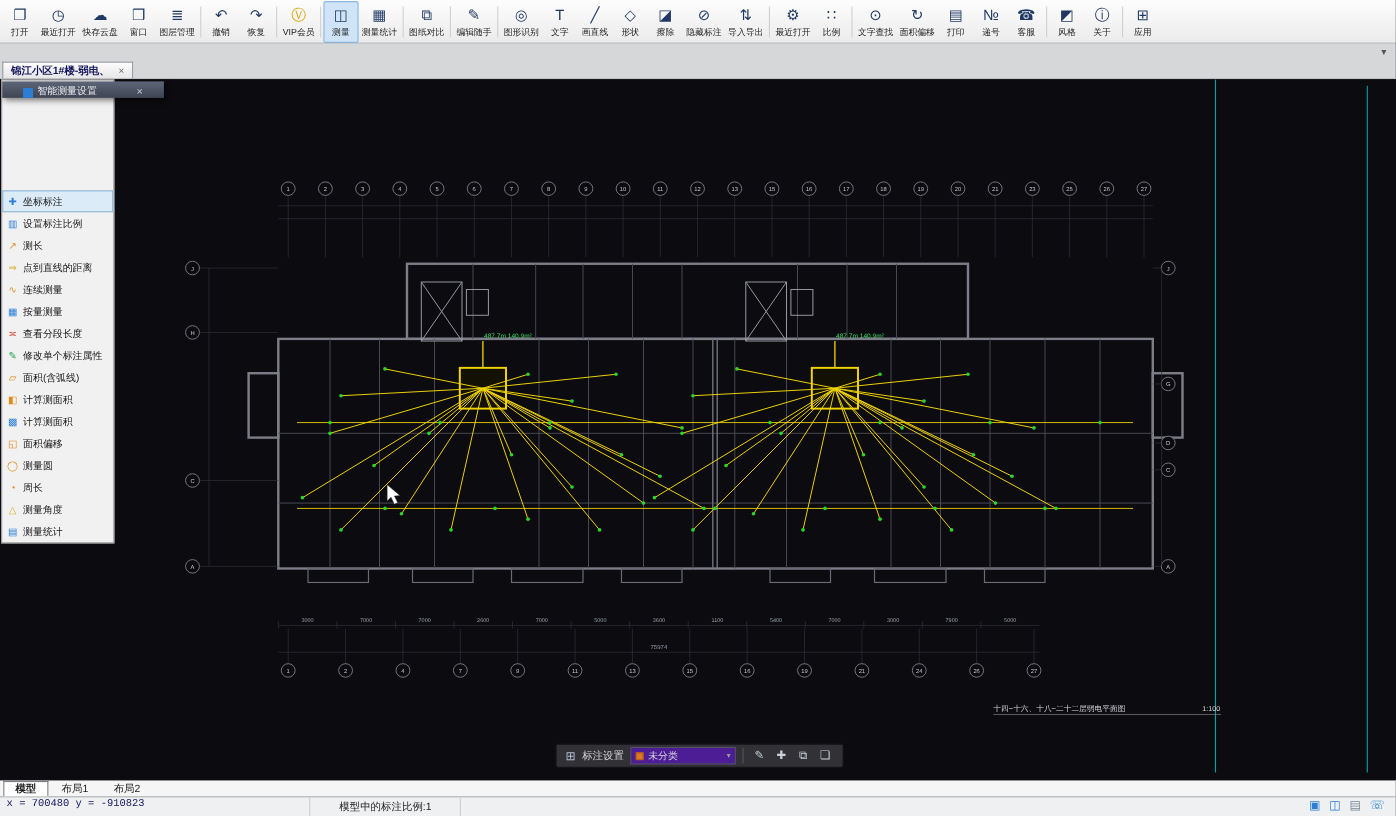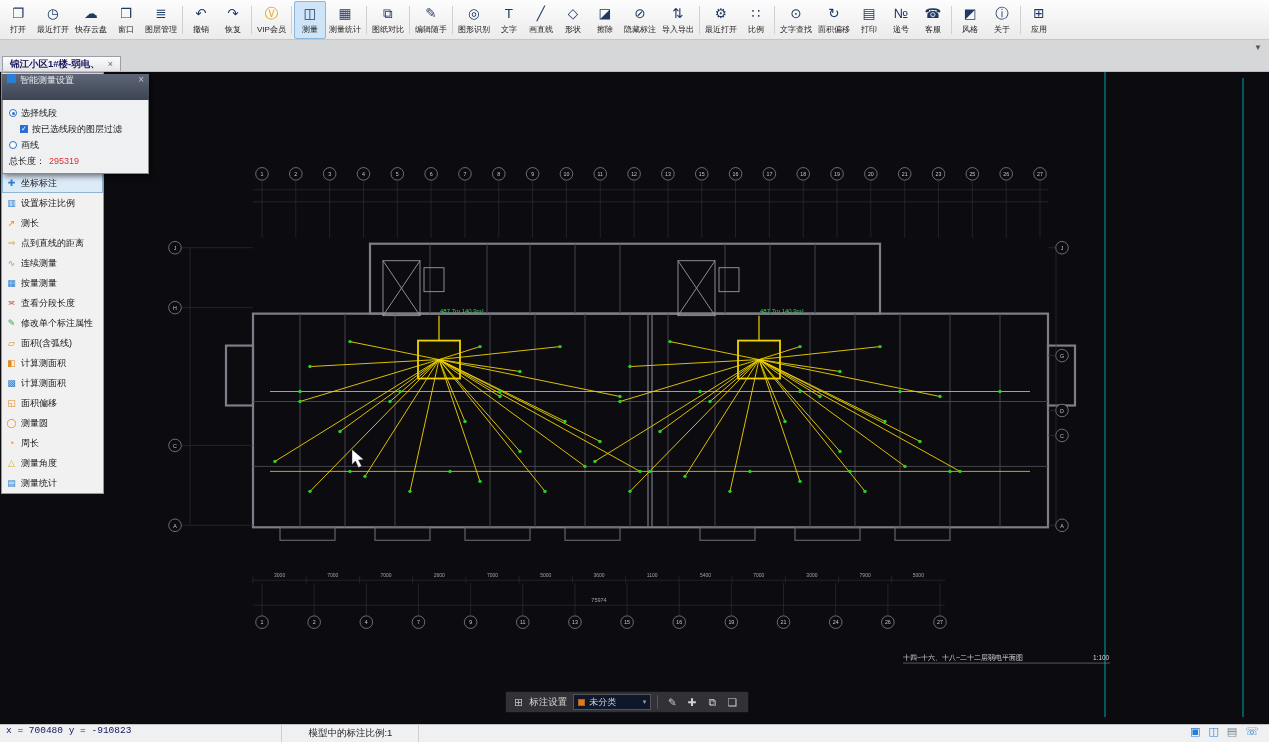--- a/index.html
+++ b/index.html
@@ -25,22 +25,22 @@
 .doc-tab .close{color:#667;font-size:9px;font-weight:normal}
 .collapse{position:absolute;right:7px;top:3px;font-size:8px;color:#555}
 
 .canvas{flex:1;position:relative;background:#0b0b10;overflow:hidden}
 svg.cad{position:absolute;inset:0;width:100%;height:100%}
 .msgbar{position:absolute;top:2px;left:50%;transform:translateX(-50%);height:17px;line-height:16px;
   padding:0 13px;background:#5b6b8f;border:1px solid #76869f;color:#eef2f8;font-size:10px;
   white-space:nowrap;z-index:5}
 
 .dialog{position:absolute;left:2px;top:2px;width:147px;z-index:8;box-shadow:2px 2px 6px rgba(0,0,0,.55);font-size:9px}
-.dlg-title{height:26px;background:linear-gradient(#5d6678,#3d4452);display:flex;align-items:flex-start;
-  gap:4px;padding:0 5px;color:#e8e8ec}
+.dlg-title{height:15px;background:linear-gradient(#5d6678,#3d4452);display:flex;align-items:flex-end;
+  gap:4px;padding:0 19px;color:#e8e8ec}
 .dlg-ico{width:9px;height:9px;background:#2a7fd4;display:inline-block;flex:none}
 .dlg-close{margin-left:auto;color:#c8c8cc;font-size:10px}
 .dlg-body{background:#eef0f2;border:1px solid #8a8a8a;border-top:none;padding:5px 6px 4px}
 .dlg-row{height:16px;display:flex;align-items:center;gap:4px;color:#1c1c1c;white-space:nowrap}
 .dlg-row.indent{padding-left:11px}
 .radio{width:8px;height:8px;border:1px solid #2a6fd0;border-radius:50%;position:relative;background:#fff;flex:none}
 .radio.sel::after{content:"";position:absolute;inset:1.5px;background:#2a6fd0;border-radius:50%}
 .chk{width:8px;height:8px;background:#2a6fd0;color:#fff;font-size:7px;line-height:8px;text-align:center;flex:none}
 .chk::after{content:"✓"}
 .total-val{color:#e03030}
@@ -49,21 +49,21 @@
   border:1px solid #98989c;z-index:4;padding-top:100px}
 .sb-item{height:20px;display:flex;align-items:center;gap:4px;padding:0 3px;border:1px solid transparent}
 .sb-item.active{background:#dcebf8;border-color:#8fb4d4}
 .sb-ico{width:11px;text-align:center;font-size:9px;flex:none}
 .sb-label{font-size:9px;color:#161616;white-space:nowrap}
 
 .classify{position:absolute;left:505px;bottom:11px;height:22px;display:flex;align-items:center;gap:6px;
   padding:0 8px;background:#313136;border:1px solid #141418;border-radius:2px;z-index:5}
 .cls-grid{color:#aebccc;font-size:11px}
 .cls-label{color:#d8d8dc;font-size:9.5px;white-space:nowrap}
-.cls-dd{width:78px;height:16px;background:#0f172a;border:1px solid #53535a;display:flex;align-items:center;gap:4px;padding:0 4px}
+.cls-dd{width:96px;height:16px;background:#4c1d95;border:1px solid #53535a;display:flex;align-items:center;gap:4px;padding:0 4px}
 .cls-swatch{width:7px;height:7px;background:#e07820;border:1px solid #b85f12;flex:none}
 .cls-val{color:#d6d6da;font-size:9px}
 .cls-arrow{margin-left:auto;color:#9a9aa2;font-size:7px}
 .cls-sep{width:1px;height:14px;background:#55555c}
 .cls-btn{width:16px;text-align:center;color:#c9d1d9;font-size:10.5px}
 
 .sheettabs{height:15px;background:#f5f5f5;border-top:1px solid #8f8f92;display:flex;align-items:flex-end;
   padding-left:3px;gap:1px}
 .sheet-tab{height:14px;line-height:13px;padding:0 10px;font-size:9.5px;color:#222;border:1px solid transparent}
 .sheet-tab.active{background:#fff;border-color:#7f7f82;border-bottom-color:#fff;font-weight:bold}
@@ -618,58 +618,45 @@
           <span class="sb-label">测量统计</span>
         </div>
       </div>
 
     <div class="dialog">
       <div class="dlg-title">
         <span class="dlg-ico"></span>
         <span>智能测量设置</span>
         <span class="dlg-close">×</span>
       </div>
-      <div class="dlg-body">
-        <div class="dlg-row">
-          <span class="radio sel"></span>
-          <span>选择线段</span>
-        </div>
-        <div class="dlg-row indent">
-          <span class="chk"></span>
-          <span>按已选线段的图层过滤</span>
-        </div>
-        <div class="dlg-row">
-          <span class="radio"></span>
-          <span>画线</span>
-        </div>
-        <div class="dlg-row">
-          <span>总长度：</span>
-          <span class="total-val">295319</span>
-        </div>
-      </div>
     </div>
 
     <div class="classify">
       <span class="cls-grid">⊞</span>
       <span class="cls-label">标注设置</span>
       <div class="cls-dd">
         <span class="cls-swatch"></span>
         <span class="cls-val">未分类</span>
         <span class="cls-arrow">▾</span>
       </div>
       <span class="cls-sep"></span>
       <span id="cls-btns" style="display:flex;gap:4px">
           <span class="cls-btn">✎</span>
           <span class="cls-btn">✚</span>
           <span class="cls-btn">⧉</span>
           <span class="cls-btn">❏</span>
         </span>
     </div>
   </div>
 
+  <div class="sheettabs" id="sheettabs">
+      <div class="sheet-tab active">模型</div>
+      <div class="sheet-tab">布局1</div>
+      <div class="sheet-tab">布局2</div>
+    </div>
 
   <div class="statusbar">
     <span class="st-coords">x = 700480 y = -910823</span>
     <span class="st-scale">模型中的标注比例:1</span>
     <div class="st-icons" id="sticons">
         <span class="st-ico" style="color: rgb(42, 127, 212);">▣</span>
         <span class="st-ico" style="color: rgb(42, 127, 212);">◫</span>
         <span class="st-ico" style="color: rgb(122, 134, 148);">▤</span>
         <span class="st-ico" style="color: rgb(42, 127, 212);">☏</span>
       </div>

